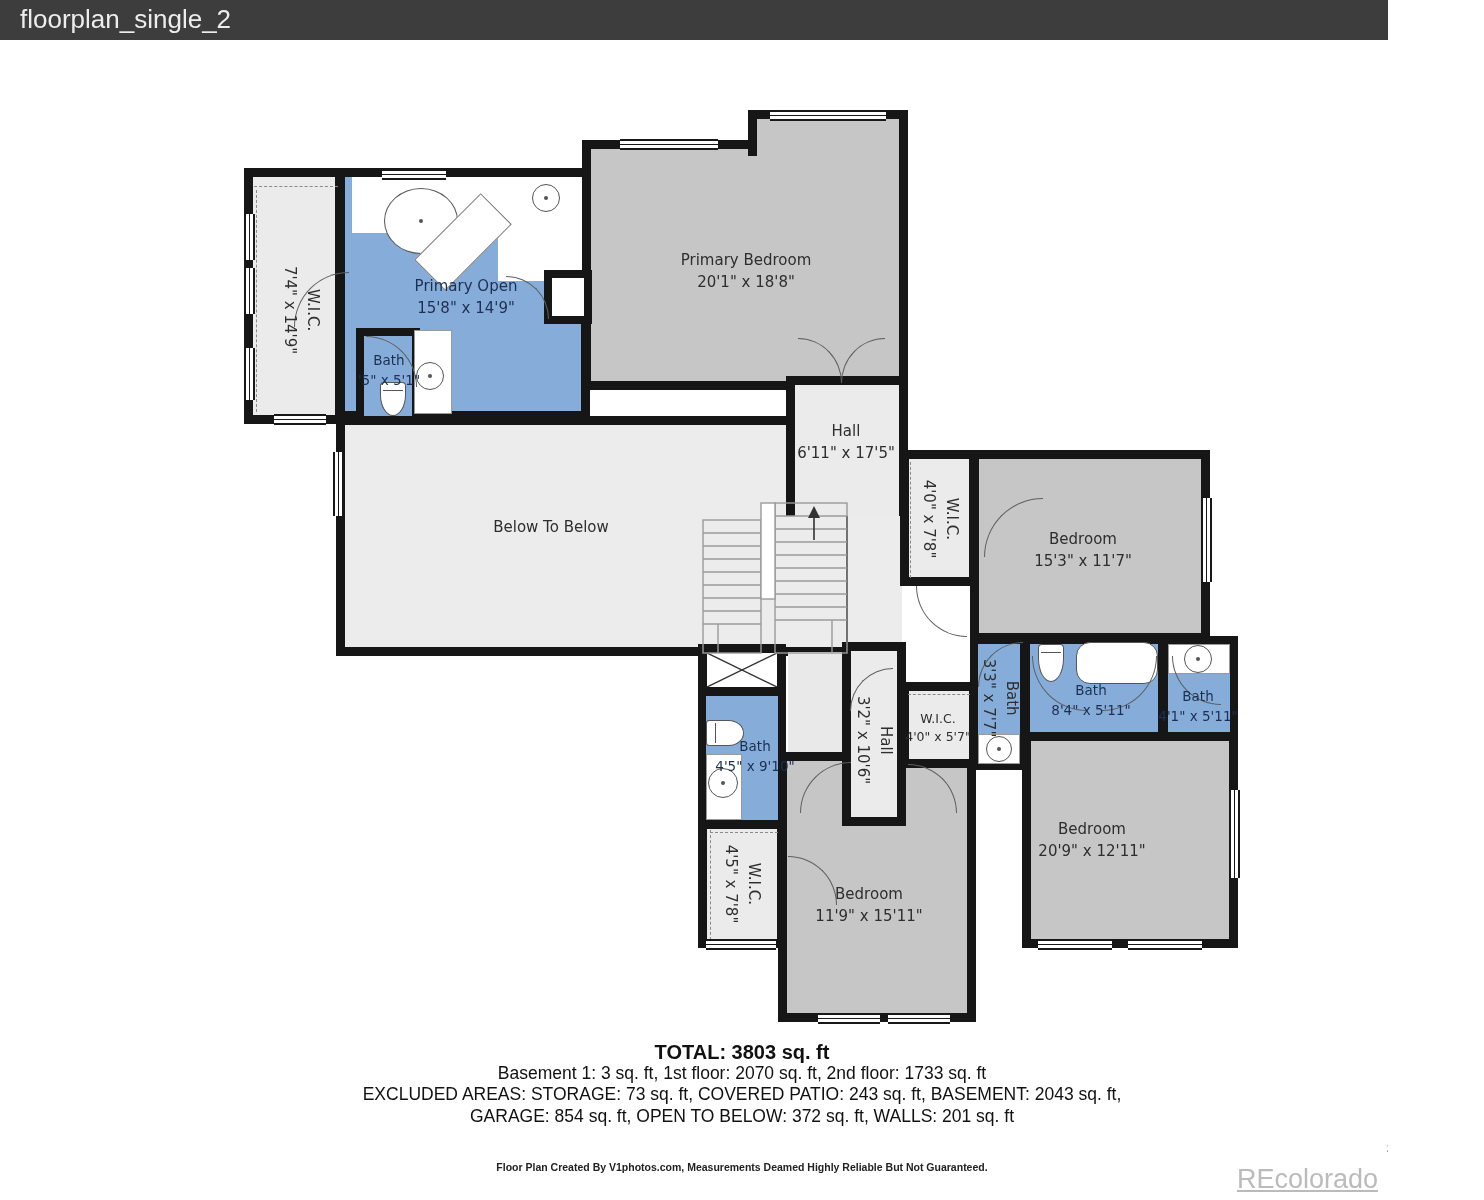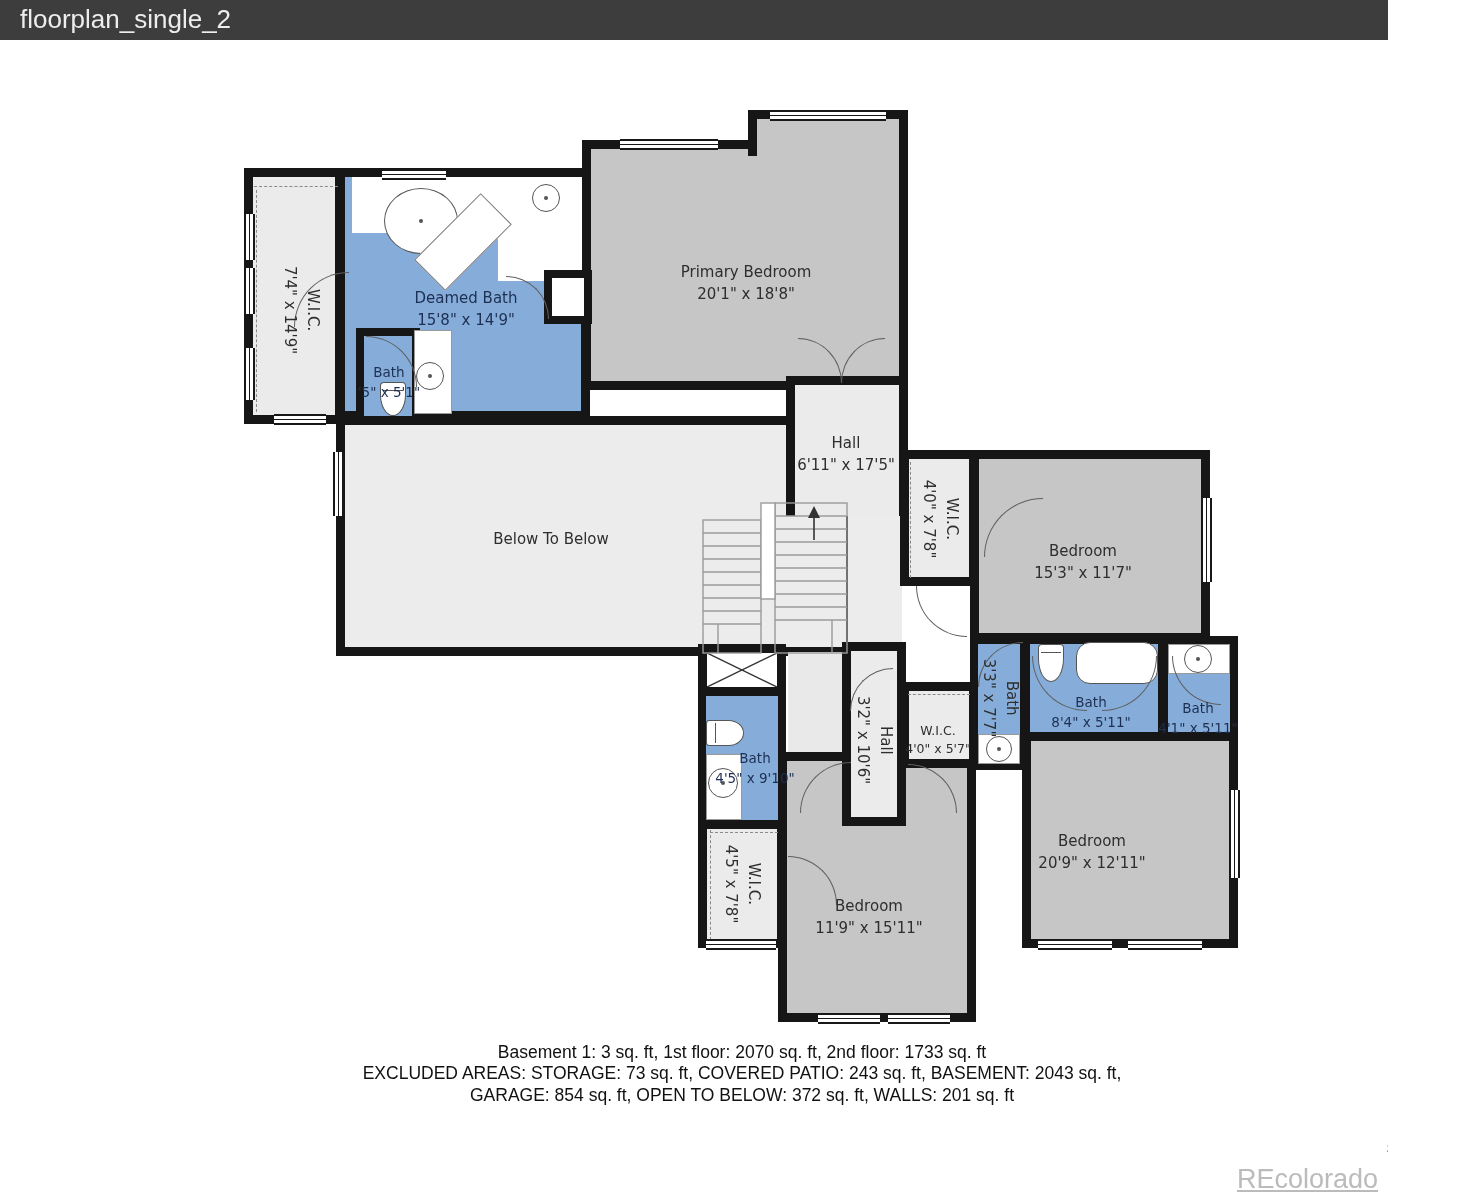--- a/index.html
+++ b/index.html
@@ -13,21 +13,21 @@
   .b8{border-width:8px;}
   .fill-gray{background:#c6c6c6;}
   .fill-light{background:#ebebeb;}
   .fill-open{background:#ececec;}
   .fill-blue{background:#86add9;}
   .fill-white{background:#ffffff;}
   .nb-b{border-bottom:none;}
   .filler{position:absolute;}
   
   .label{position:absolute;transform:translate(-50%,-50%);text-align:center;
-         font-size:15px;color:#2e2e2e;line-height:1.45;white-space:nowrap;z-index:40;margin-top:12px;}
+         font-size:15px;color:#2e2e2e;line-height:1.45;white-space:nowrap;z-index:40;}
   .label span{display:block;}
   .on-blue{color:#1d2f52;}
   .f13{font-size:13.5px;}
   .f12{font-size:12.5px;}
   .vlabel{position:absolute;transform:translate(-50%,-50%);writing-mode:vertical-rl;
           text-align:center;font-size:15px;color:#2e2e2e;line-height:1.5;white-space:nowrap;z-index:40;}
   .vlabel div{display:block;}
   
   .win-h{position:absolute;height:11px;z-index:20;
     background:linear-gradient(#181818 2px,#fff 2px,#fff 5px,#181818 5px,#181818 6px,#fff 6px,#fff 9px,#181818 9px);}
@@ -194,21 +194,21 @@
   <div class="fx sink" style="left:986px;top:736px;width:26px;height:26px;"></div>
   <div class="fx vanity" style="left:706px;top:754px;width:36px;height:66px;"></div>
   <div class="fx sink" style="left:708px;top:768px;width:30px;height:30px;"></div>
   <div class="fx toilet-h" style="left:706px;top:720px;width:38px;height:26px;"></div>
 
   <div class="label" style="left:746px;top:272px;">
     <span>Primary Bedroom</span>
     <span>20'1" x 18'8"</span>
   </div>
   <div class="label on-blue" style="left:466px;top:298px;">
-    <span>Deamed Bath</span>
+    <span>Primary Open</span>
     <span>15'8" x 14'9"</span>
   </div>
   <div class="vlabel" style="left:301px;top:310px;">
     <div>W.I.C.</div>
     <div>7'4" x 14'9"</div>
   </div>
   <div class="label on-blue f13" style="left:389px;top:371px;">
     <span>Bath</span>
     <span>'5" x 5'1"</span>
   </div>
@@ -258,24 +258,26 @@
   <div class="label" style="left:869px;top:906px;">
     <span>Bedroom</span>
     <span>11'9" x 15'11"</span>
   </div>
   <div class="label" style="left:1092px;top:841px;">
     <span>Bedroom</span>
     <span>20'9" x 12'11"</span>
   </div>
 
   <div class="summary">
+    <div class="total">TOTAL: 3803 sq. ft</div>
     <div class="ln">Basement 1: 3 sq. ft, 1st floor: 2070 sq. ft, 2nd floor: 1733 sq. ft</div>
     <div class="ln">EXCLUDED AREAS: STORAGE: 73 sq. ft, COVERED PATIO: 243 sq. ft, BASEMENT: 2043 sq. ft,</div>
     <div class="ln">GARAGE: 854 sq. ft, OPEN TO BELOW: 372 sq. ft, WALLS: 201 sq. ft</div>
   </div>
+  <div class="disclaimer">Floor Plan Created By V1photos.com, Measurements Deamed Highly Reliable But Not Guaranteed.</div>
   <div class="watermark">REcolorado</div>
 
   <div class="compass-z">z</div>
   <svg class="compass-svg" width="54" height="40" viewBox="0 0 54 40" style="left:1402px;top:1128px;">
     <polygon points="2,20 52,3 39,20 52,37" fill="#111"></polygon>
   </svg>
 
 </div>
 
 </body></html>

